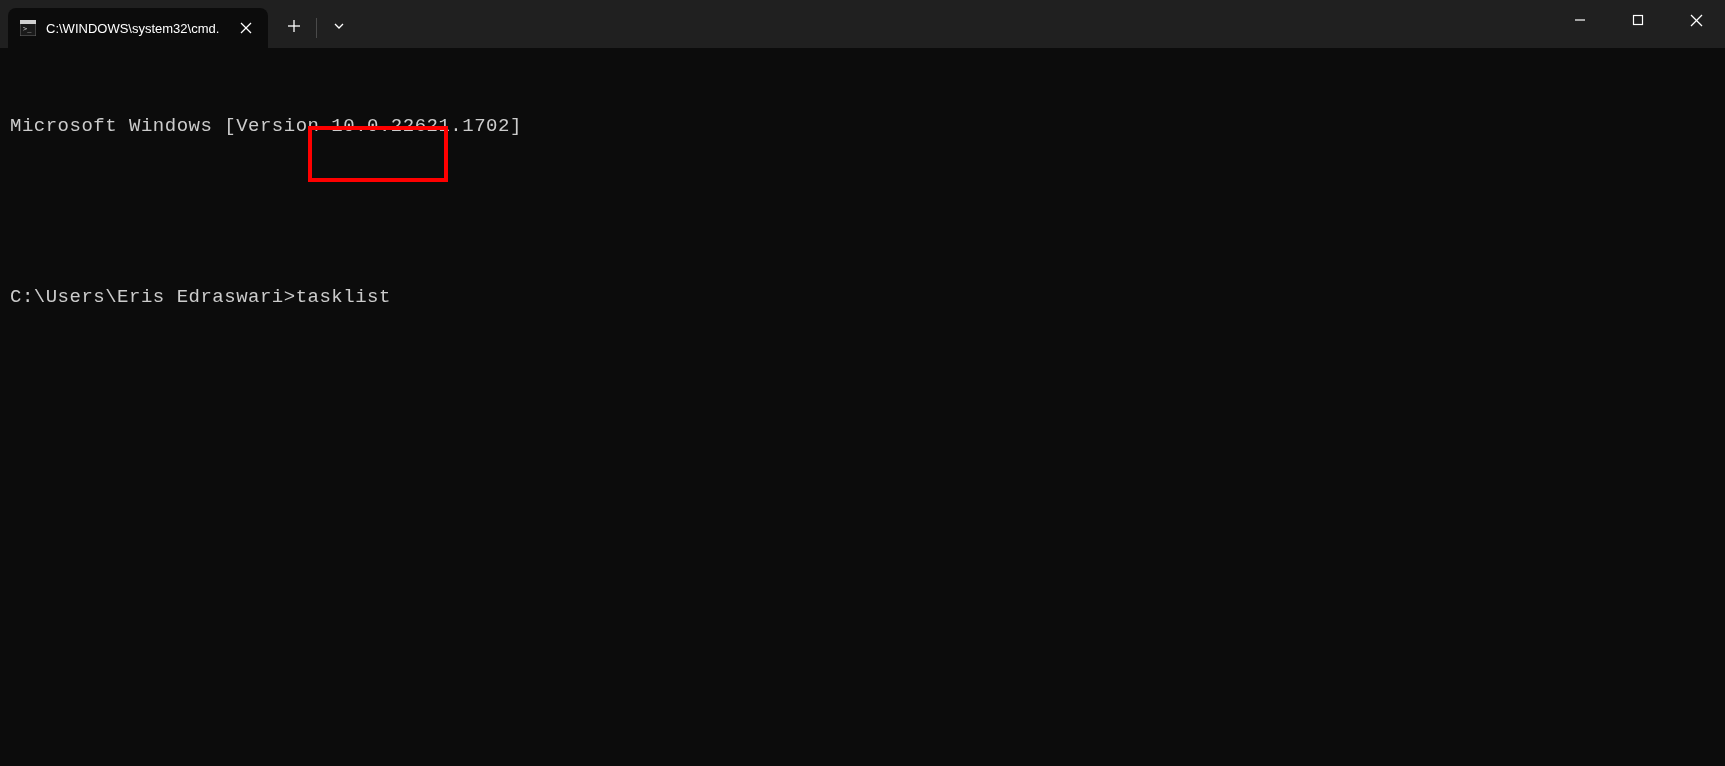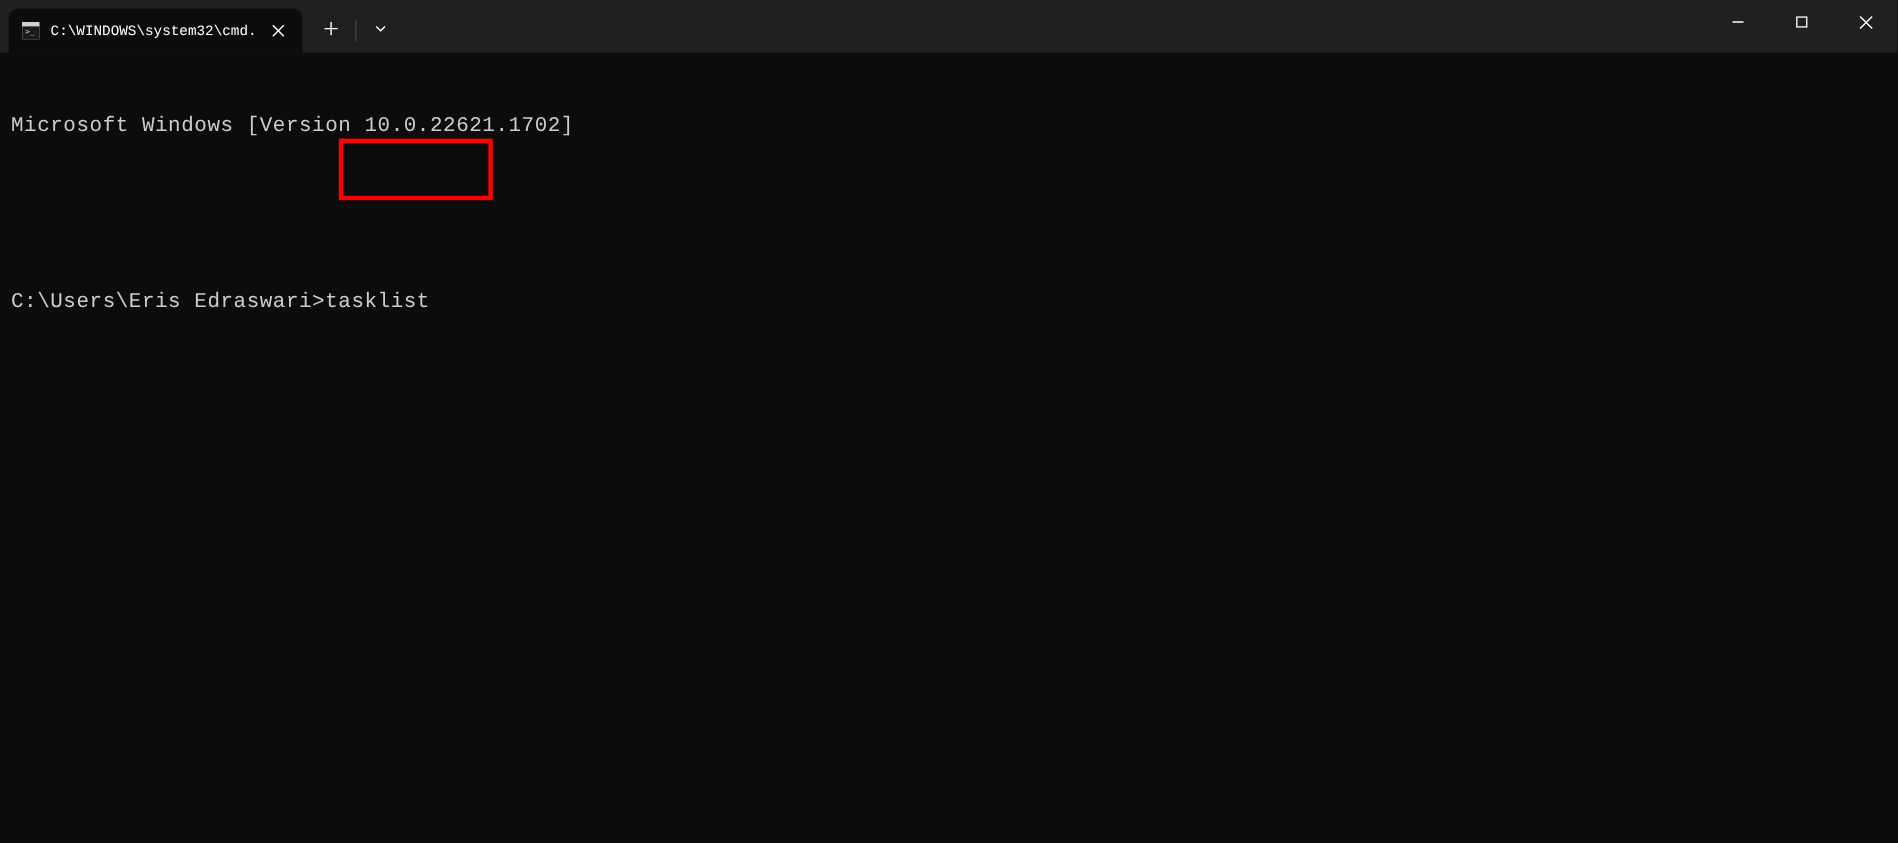--- a/index.html
+++ b/index.html
@@ -47,21 +47,21 @@
     .tab-icon {
       width: 16px;
       height: 16px;
       display: flex;
       align-items: center;
       justify-content: center;
     }
 
     .tab-title {
       color: #ffffff;
-      font-family: Liberation Mono, monospace;
+      font-family: Liberation Sans, sans-serif;
       font-size: 13px;
       flex: 1;
       white-space: nowrap;
       overflow: hidden;
       text-overflow: ellipsis;
     }
 
     .tab-close {
       width: 20px;
       height: 20px;
@@ -109,36 +109,37 @@
     .window-btn {
       width: 58px;
       height: 40px;
       display: flex;
       align-items: center;
       justify-content: center;
       cursor: pointer;
     }
 
     .terminal-content {
-      padding: 0 10px;
+      padding: 12px 10px;
       color: #cccccc;
       font-size: 19px;
       line-height: 1.4;
       white-space: pre;
       font-family: Consolas, 'Courier New', monospace;
       letter-spacing: 0.5px;
     }
 
     .terminal-line {
       display: block;
     }
 
     .prompt-line {
       display: flex;
       position: relative;
+      margin-top: 11px;
     }
 
     .red-box {
       position: absolute;
       border: 4px solid #ff0000;
       pointer-events: none;
       left: 308px;
       top: 126px;
       width: 140px;
       height: 56px;

